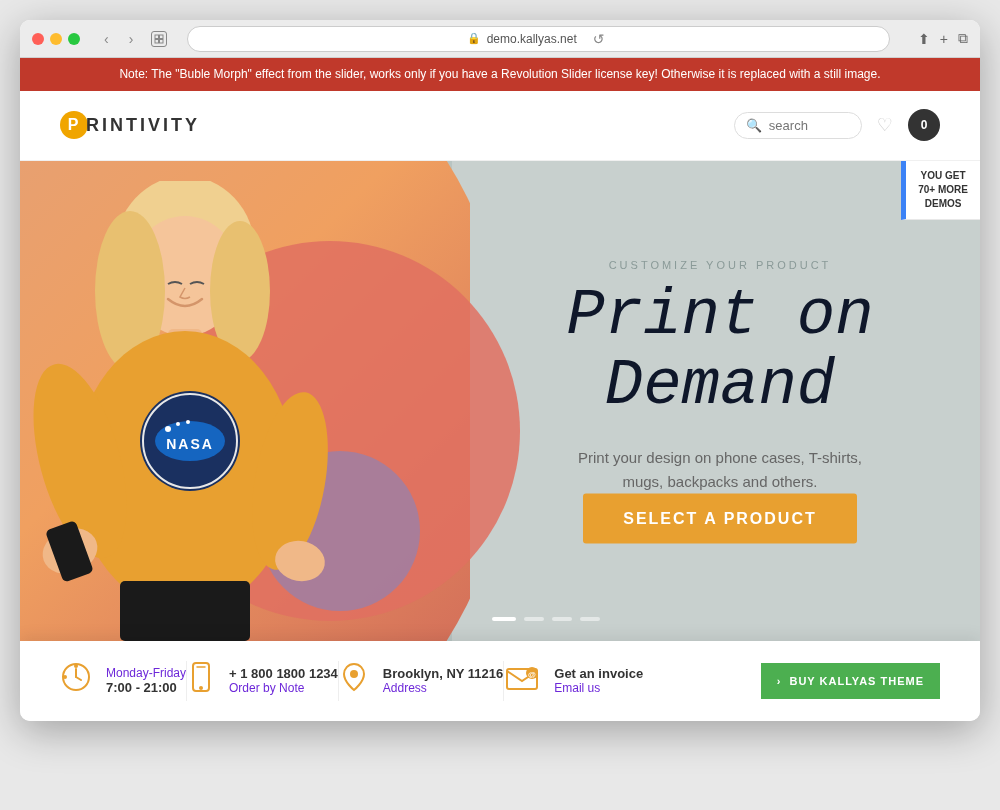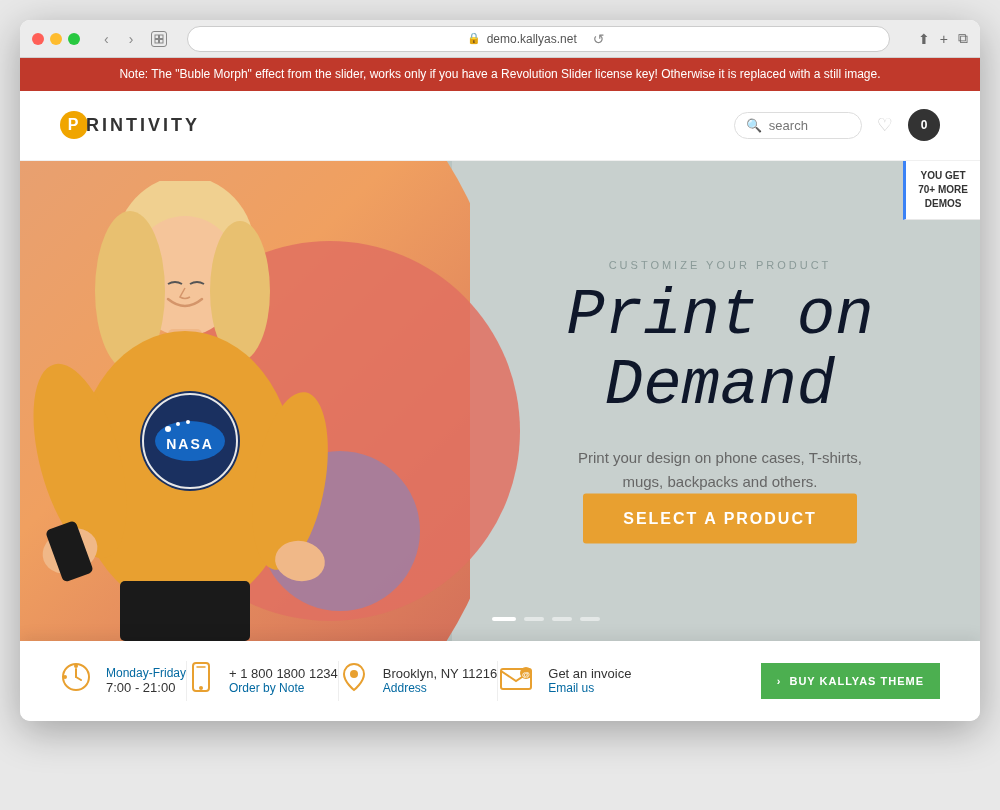--- a/index.html
+++ b/index.html
@@ -348,21 +348,21 @@
       position: absolute;
       top: 0;
       right: 0;
       background: #fff;
       padding: 8px 12px;
       font-size: 10px;
       font-weight: 700;
       color: #333;
       text-align: center;
       line-height: 1.4;
-      border-left: 3px solid #3b82f6;
+      border-left: 5px solid #3b82f6;
       border-bottom: 1px solid #e8e8e8;
     }
 
     
     .info-bar {
       background: #fff;
       padding: 20px 40px;
       display: flex;
       align-items: center;
       justify-content: space-around;
@@ -377,27 +377,27 @@
       gap: 14px;
     }
 
     .info-icon {
       font-size: 28px;
       color: #e8a030;
     }
 
     .info-text-main {
       font-size: 13px;
-      font-weight: 400;
+      font-weight: 700;
       color: #333;
     }
 
     .info-text-sub {
       font-size: 12px;
-      color: #0369a1;
+      color: #6d28d9;
     }
 
     .info-divider {
       width: 1px;
       height: 40px;
       background: #eee;
     }
 
     
     .buy-theme-bar {

